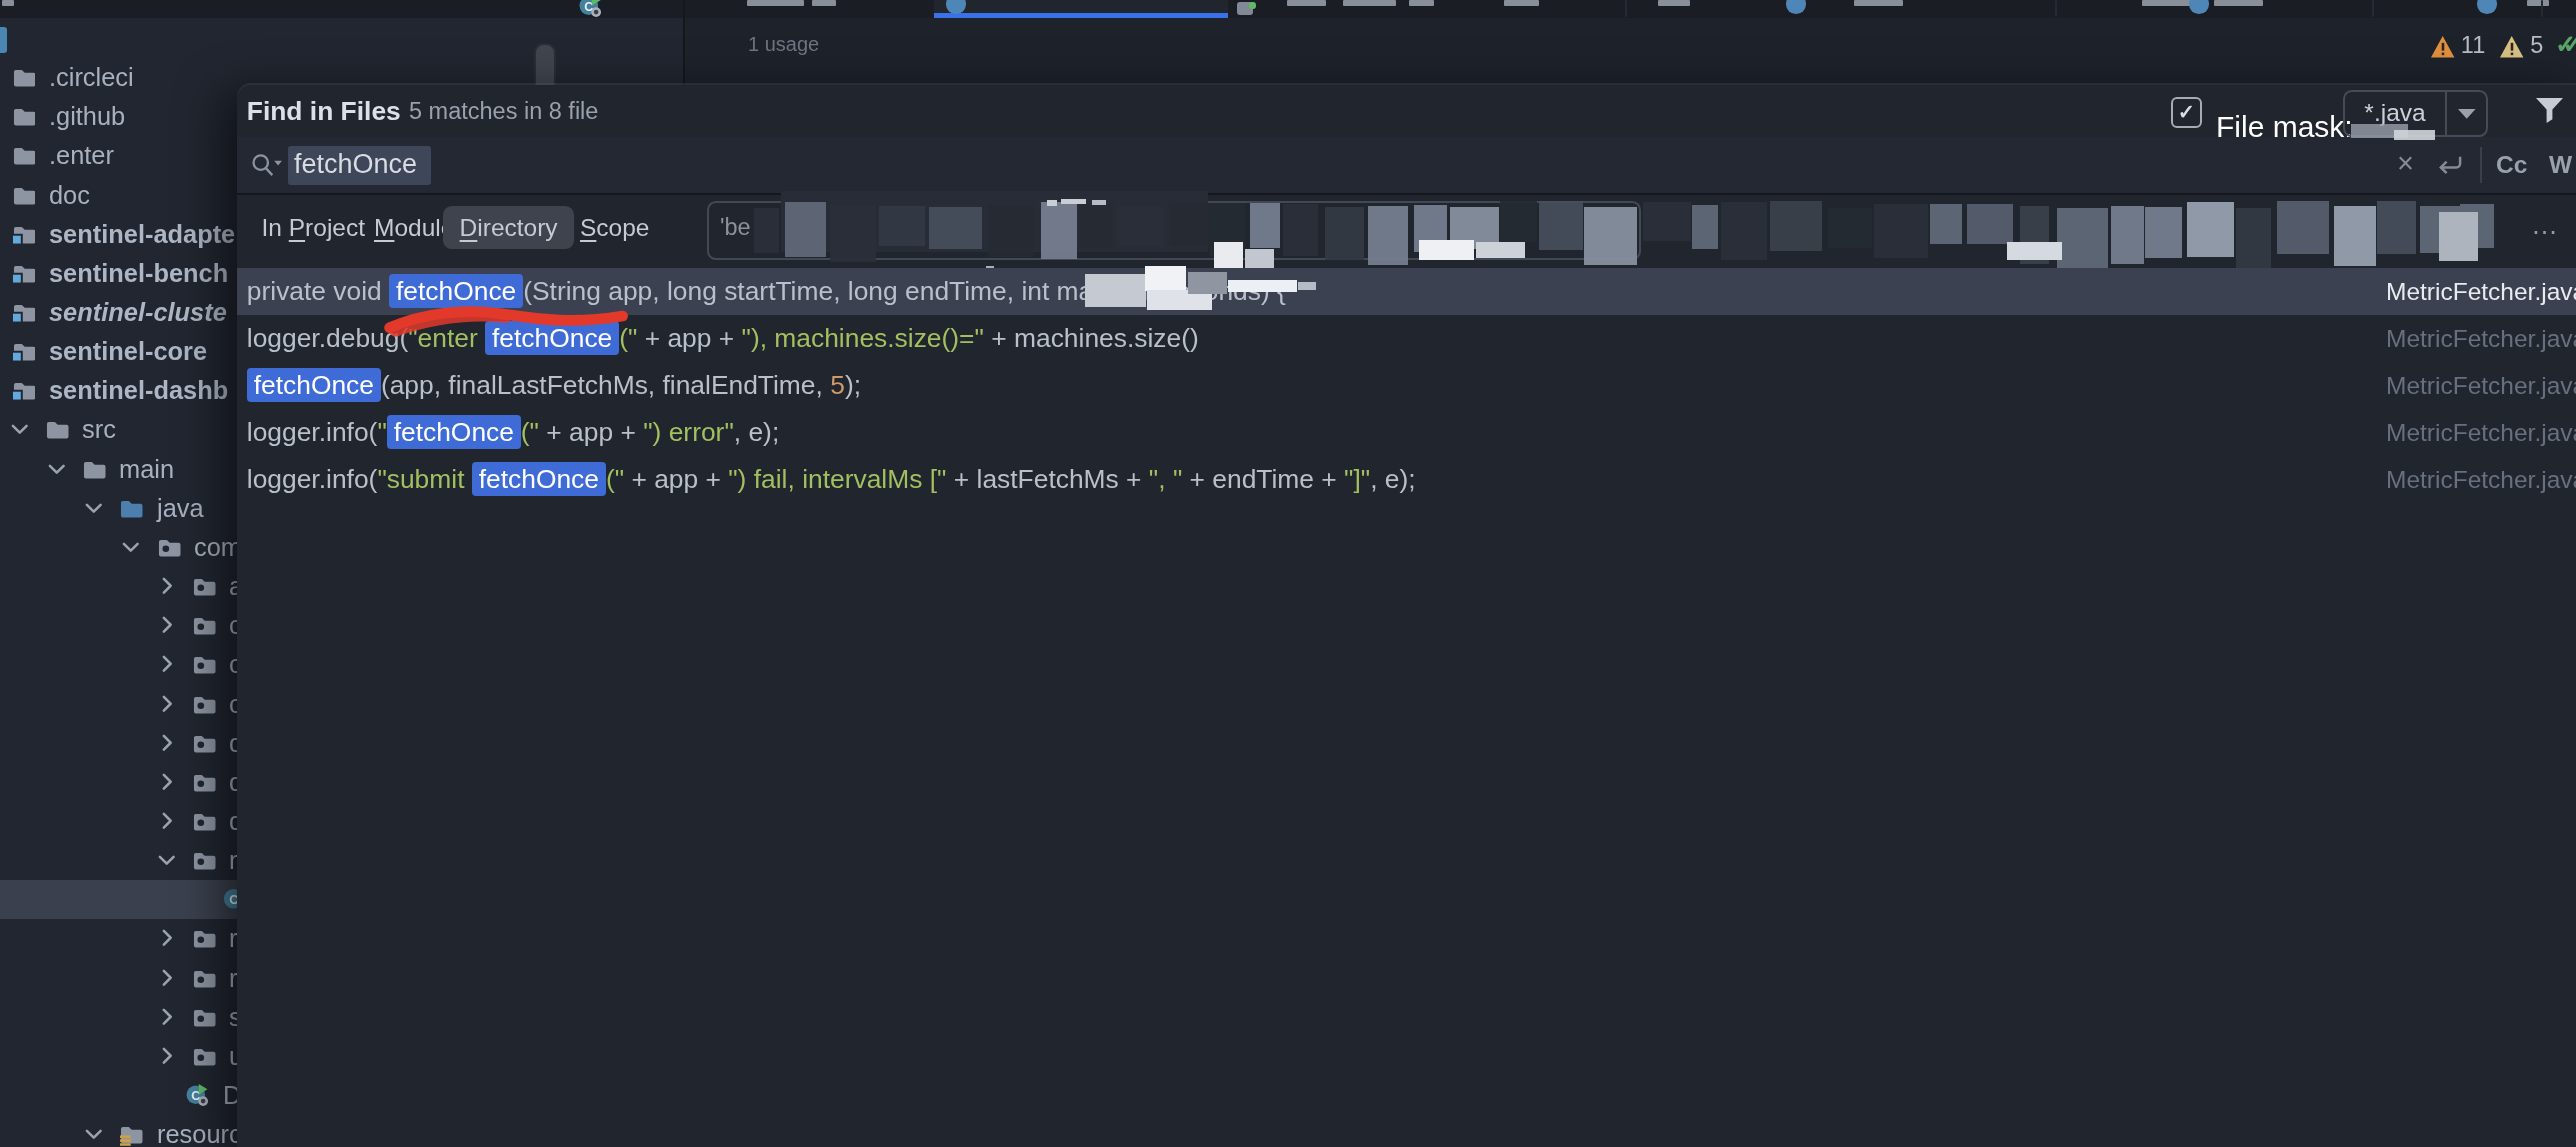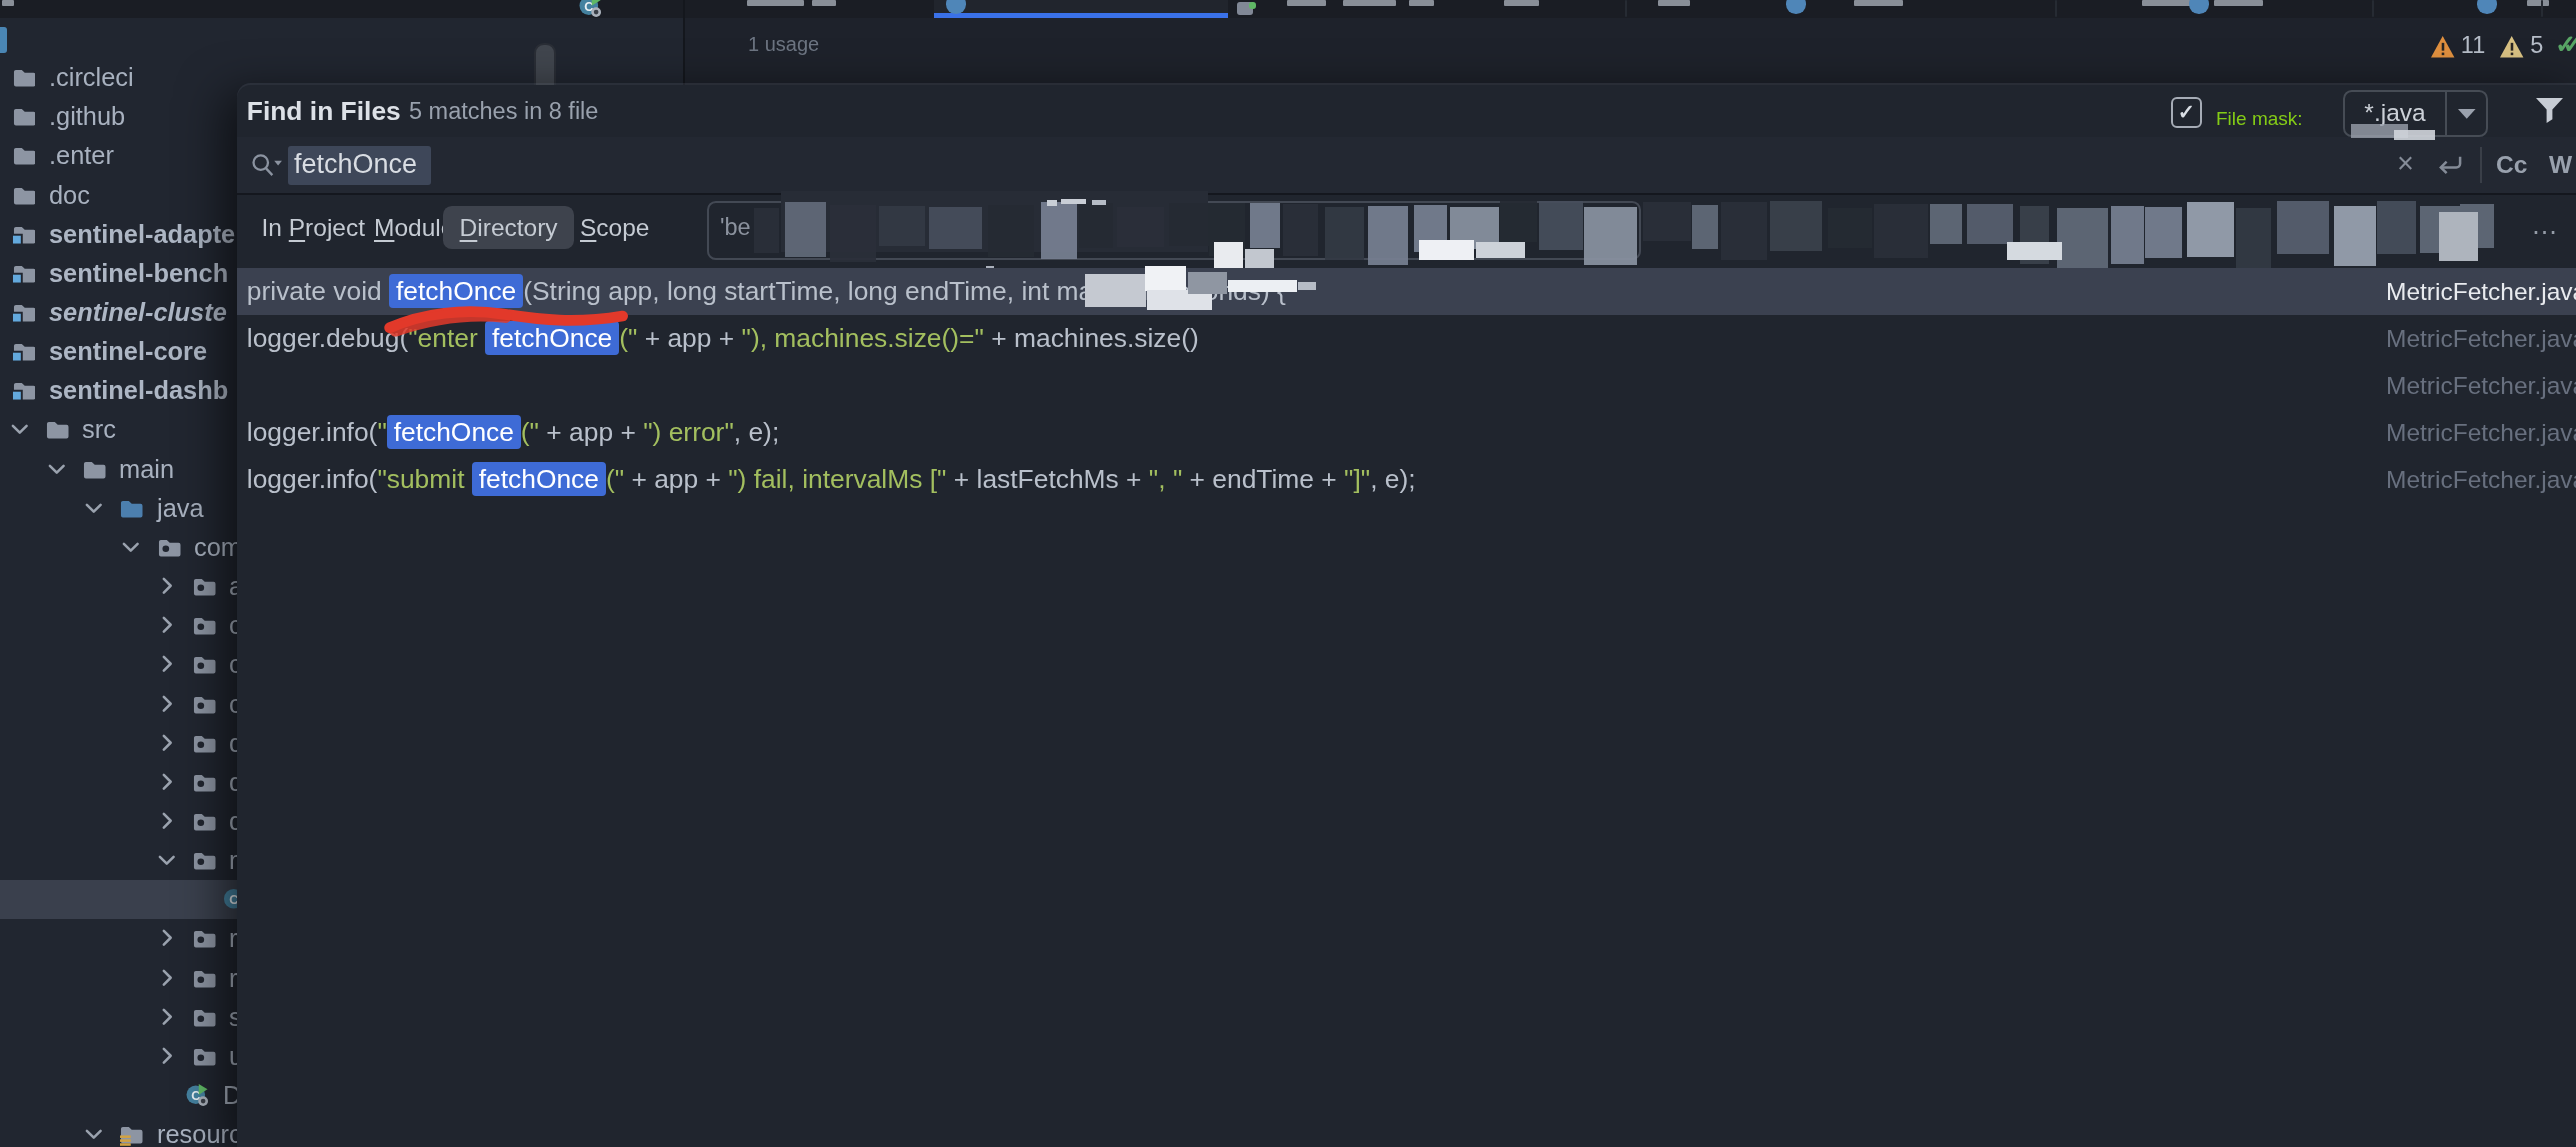--- a/index.html
+++ b/index.html
@@ -33,21 +33,21 @@
   .warn-tri{display:inline-block;vertical-align:-4.9px;margin:0 5.9px 0 13.7px;}
   .ok-check{color:#58a565;font-size:25.4px;font-weight:700;letter-spacing:-13.7px;margin-left:11.7px;}
   #panel-divider{left:683px;top:0;width:2px;height:1147px;background:#14171d;z-index:3;}
   
   #dialog{left:237px;top:85px;width:2341px;height:1062px;background:#20252e;z-index:10;
           border-radius:13.7px 0 0 0;box-shadow:0 -2px 0 rgba(90,100,115,.25),-13.7px 7.8px 45px rgba(0,0,0,.55);}
   #dlg-title{left:9.8px;top:0;height:52px;line-height:52px;font-size:26.4px;font-weight:700;color:#dde1e7;}
   #dlg-summary{left:172px;top:0;height:52px;line-height:52px;font-size:23.5px;color:#99a1ad;}
   #filemask-box{left:1934px;top:11.7px;width:27px;height:27px;border:2px solid #a6acb6;border-radius:5.9px;
                 text-align:center;line-height:26.4px;font-size:20.6px;font-weight:700;color:#dadfe5;}
-  #filemask-label{left:1979px;top:8px;height:52px;line-height:52px;font-size:19px;color:#84cc16;}
+  #filemask-label{left:1979px;top:16px;height:52px;line-height:52px;font-size:30px;color:#ffffff;}
   #filemask-combo{left:2106px;top:4.9px;width:141px;height:43px;border:2px solid #464c55;border-radius:8.8px;}
   #filemask-value{left:0;top:0;width:100px;height:43px;line-height:41px;text-align:center;font-size:24.5px;color:#ccd1d8;}
   #filemask-arrow{left:100px;top:0;width:39px;height:43px;border-left:2px solid #464c55;}
   #filemask-arrow svg{position:absolute;left:8.8px;top:14.7px;}
   #filter-icon{left:2298px;top:11.7px;}
   
   #search-row{left:0;top:52px;width:2341px;height:56px;background:#232832;}
   #search-icon{left:13.7px;top:14.7px;}
   #search-selection{left:51px;top:8.8px;width:143px;height:39px;background:#3e4759;border-radius:2.9px;}
   #search-query{left:57px;top:0;height:56px;line-height:54px;font-size:27px;color:#d9dde3;}
@@ -496,20 +496,21 @@
   <div id="results">
       <div class="res-row abs selected" style="top: 183px;">
         <span class="res-code"><span class="seg-plain">private void </span><span class="seg-match" style="background: rgb(62, 107, 214);">fetchOnce</span><span class="seg-plain">(String app, long startTime, long endTime, int maxWaitSeconds) {</span></span>
         <span class="res-file selected">MetricFetcher.java</span>
       </div>
       <div class="res-row abs" style="top: 230px;">
         <span class="res-code"><span class="seg-plain">logger.debug(</span><span class="seg-string" style="color: rgb(163, 191, 95);">"enter </span><span class="seg-match" style="background: rgb(62, 107, 214);">fetchOnce</span><span class="seg-string" style="color: rgb(163, 191, 95);">(" </span><span class="seg-plain">+ app + </span><span class="seg-string" style="color: rgb(163, 191, 95);">"), machines.size()="</span><span class="seg-plain"> + machines.size()</span></span>
         <span class="res-file">MetricFetcher.java</span>
       </div>
       <div class="res-row abs" style="top: 277px;">
+        <span class="res-code"><span class="seg-match" style="background: rgb(62, 107, 214);">fetchOnce</span><span class="seg-plain">(app, finalLastFetchMs, finalEndTime, </span><span class="seg-number" style="color: rgb(205, 154, 104);">5</span><span class="seg-plain">);</span></span>
         <span class="res-file">MetricFetcher.java</span>
       </div>
       <div class="res-row abs" style="top: 324px;">
         <span class="res-code"><span class="seg-plain">logger.info(</span><span class="seg-string" style="color: rgb(163, 191, 95);">"</span><span class="seg-match" style="background: rgb(62, 107, 214);">fetchOnce</span><span class="seg-string" style="color: rgb(163, 191, 95);">(" </span><span class="seg-plain">+ app + </span><span class="seg-string" style="color: rgb(163, 191, 95);">") error"</span><span class="seg-plain">, e);</span></span>
         <span class="res-file">MetricFetcher.java</span>
       </div>
       <div class="res-row abs" style="top: 371px;">
         <span class="res-code"><span class="seg-plain">logger.info(</span><span class="seg-string" style="color: rgb(163, 191, 95);">"submit </span><span class="seg-match" style="background: rgb(62, 107, 214);">fetchOnce</span><span class="seg-string" style="color: rgb(163, 191, 95);">(" </span><span class="seg-plain">+ app + </span><span class="seg-string" style="color: rgb(163, 191, 95);">") fail, intervalMs ["</span><span class="seg-plain"> + lastFetchMs + </span><span class="seg-string" style="color: rgb(163, 191, 95);">", "</span><span class="seg-plain"> + endTime + </span><span class="seg-string" style="color: rgb(163, 191, 95);">"]"</span><span class="seg-plain">, e);</span></span>
         <span class="res-file">MetricFetcher.java</span>
       </div>

